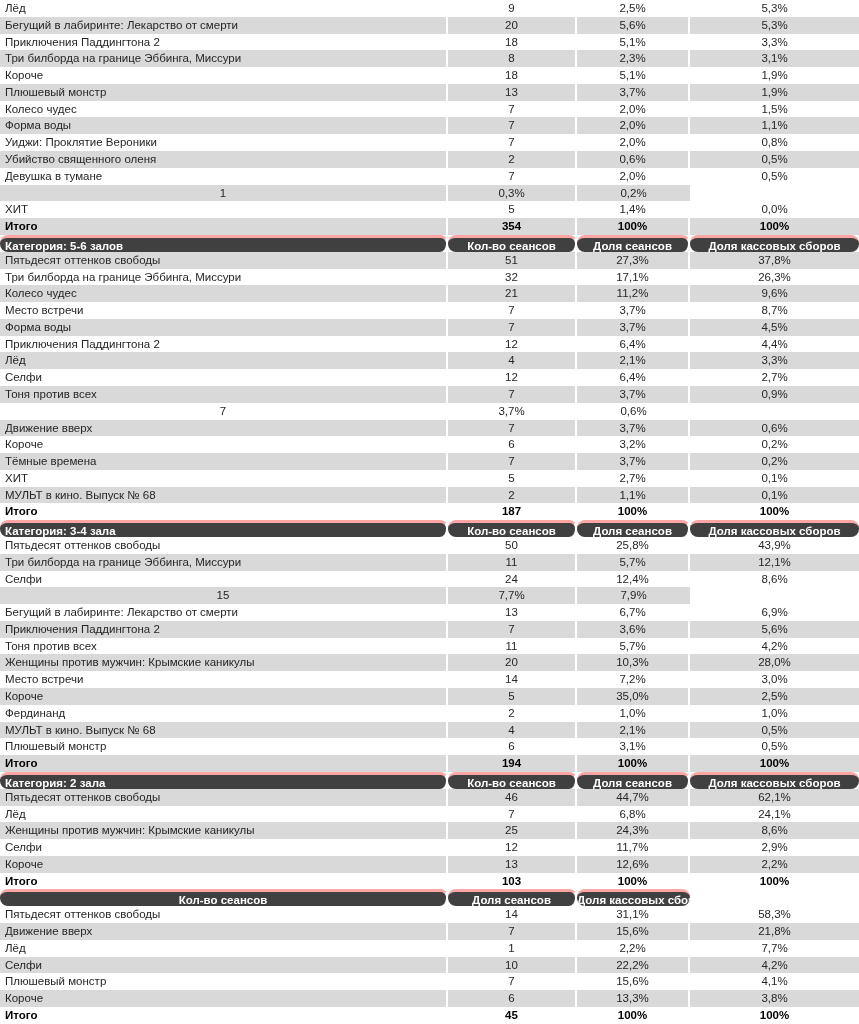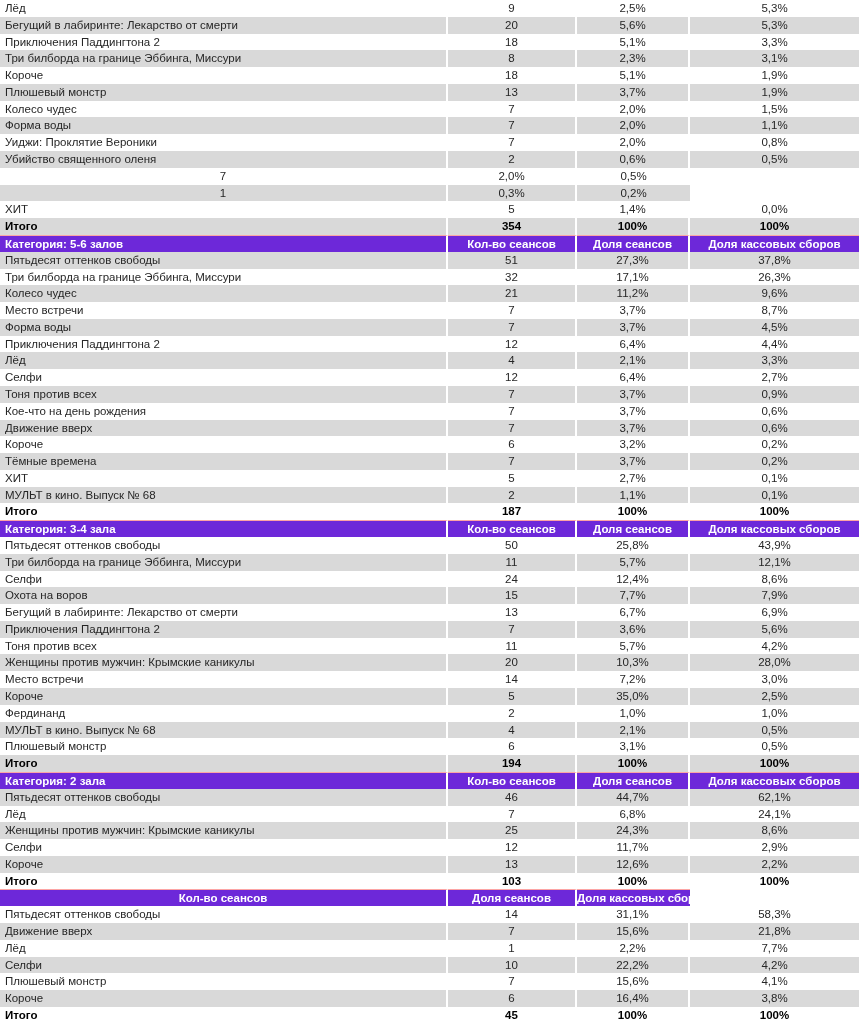--- a/index.html
+++ b/index.html
@@ -31,24 +31,25 @@
     border-right: 2px solid #ffffff;
     background: #ffffff;
   }
   .c:last-child { border-right: none; }
   .c.t { padding-left: 5px; text-align: left; }
   .c.n { text-align: center; }
   .r.gray .c { background: #D9D9D9; }
   .r.white .c { background: #FFFFFF; }
   .r.total .c { font-weight: bold; color: #000000; }
   .r.head .c {
-    background: #6d28d9;
+    background: #404040;
     color: #ffffff;
     font-weight: bold;
-    border-top: 1px solid #fca5a5;
+    border-top: 3px solid #fca5a5;
+    border-radius: 8px;
   }
 </style>
 </head>
 <body>
 
 <div class="tbl" id="table-root">
     <div class="r white">
       <div class="c t">Лёд</div>
       <div class="c n">9</div>
       <div class="c n">2,5%</div>
@@ -102,20 +103,21 @@
       <div class="c n">2,0%</div>
       <div class="c n">0,8%</div>
     </div>
     <div class="r gray">
       <div class="c t">Убийство священного оленя</div>
       <div class="c n">2</div>
       <div class="c n">0,6%</div>
       <div class="c n">0,5%</div>
     </div>
     <div class="r white">
+      <div class="c t">Девушка в тумане</div>
       <div class="c n">7</div>
       <div class="c n">2,0%</div>
       <div class="c n">0,5%</div>
     </div>
     <div class="r gray">
       <div class="c n">1</div>
       <div class="c n">0,3%</div>
       <div class="c n">0,2%</div>
     </div>
     <div class="r white">
@@ -184,21 +186,20 @@
       <div class="c n">6,4%</div>
       <div class="c n">2,7%</div>
     </div>
     <div class="r gray">
       <div class="c t">Тоня против всех</div>
       <div class="c n">7</div>
       <div class="c n">3,7%</div>
       <div class="c n">0,9%</div>
     </div>
     <div class="r white">
-      <div class="c t">Кое-что на день рождения</div>
       <div class="c n">7</div>
       <div class="c n">3,7%</div>
       <div class="c n">0,6%</div>
     </div>
     <div class="r gray">
       <div class="c t">Движение вверх</div>
       <div class="c n">7</div>
       <div class="c n">3,7%</div>
       <div class="c n">0,6%</div>
     </div>
@@ -250,21 +251,20 @@
       <div class="c n">5,7%</div>
       <div class="c n">12,1%</div>
     </div>
     <div class="r white">
       <div class="c t">Селфи</div>
       <div class="c n">24</div>
       <div class="c n">12,4%</div>
       <div class="c n">8,6%</div>
     </div>
     <div class="r gray">
-      <div class="c t">Охота на воров</div>
       <div class="c n">15</div>
       <div class="c n">7,7%</div>
       <div class="c n">7,9%</div>
     </div>
     <div class="r white">
       <div class="c t">Бегущий в лабиринте: Лекарство от смерти</div>
       <div class="c n">13</div>
       <div class="c n">6,7%</div>
       <div class="c n">6,9%</div>
     </div>
@@ -395,21 +395,21 @@
     </div>
     <div class="r white">
       <div class="c t">Плюшевый монстр</div>
       <div class="c n">7</div>
       <div class="c n">15,6%</div>
       <div class="c n">4,1%</div>
     </div>
     <div class="r gray">
       <div class="c t">Короче</div>
       <div class="c n">6</div>
-      <div class="c n">16,4%</div>
+      <div class="c n">13,3%</div>
       <div class="c n">3,8%</div>
     </div>
     <div class="r white total">
       <div class="c t">Итого</div>
       <div class="c n">45</div>
       <div class="c n">100%</div>
       <div class="c n">100%</div>
     </div>
   </div>
 

